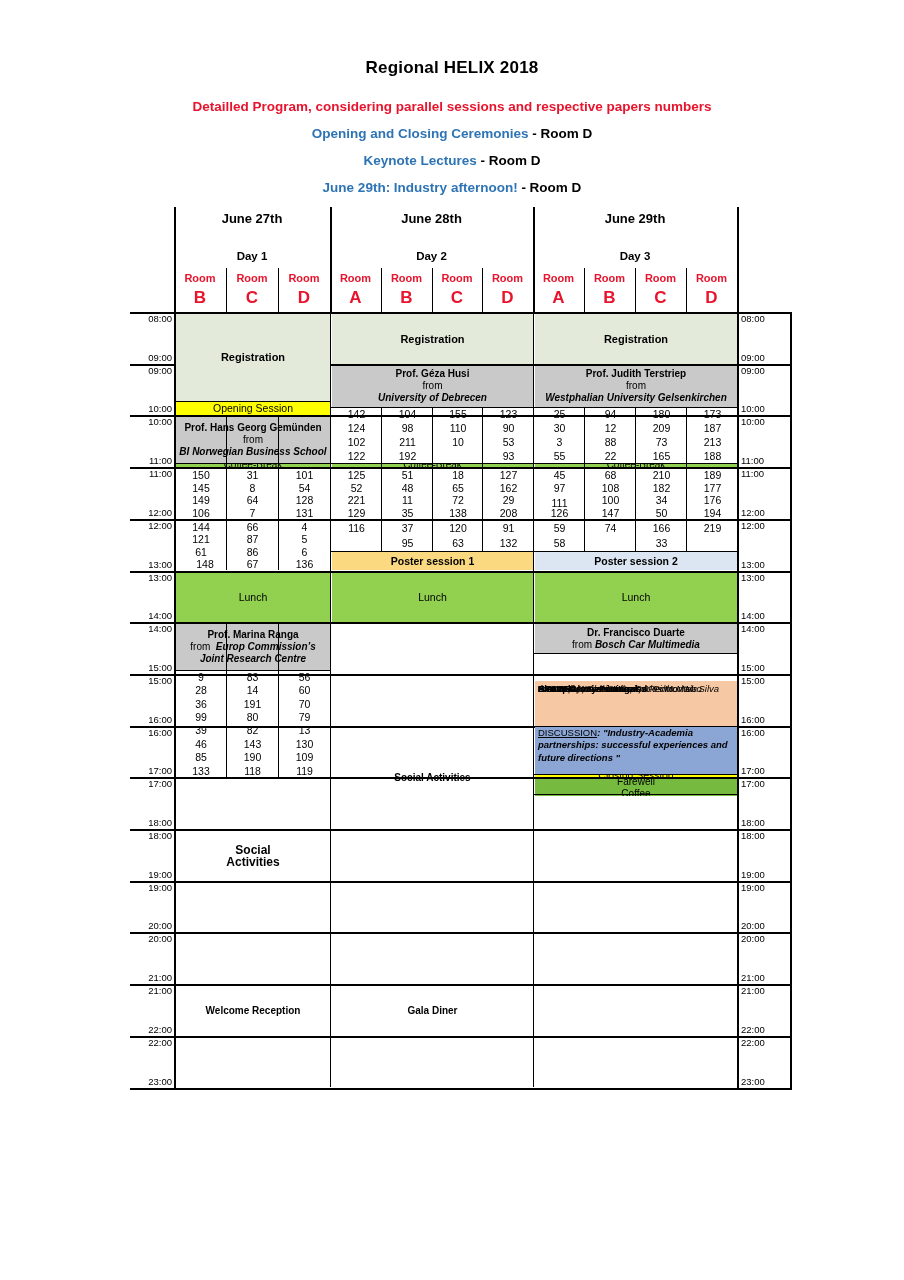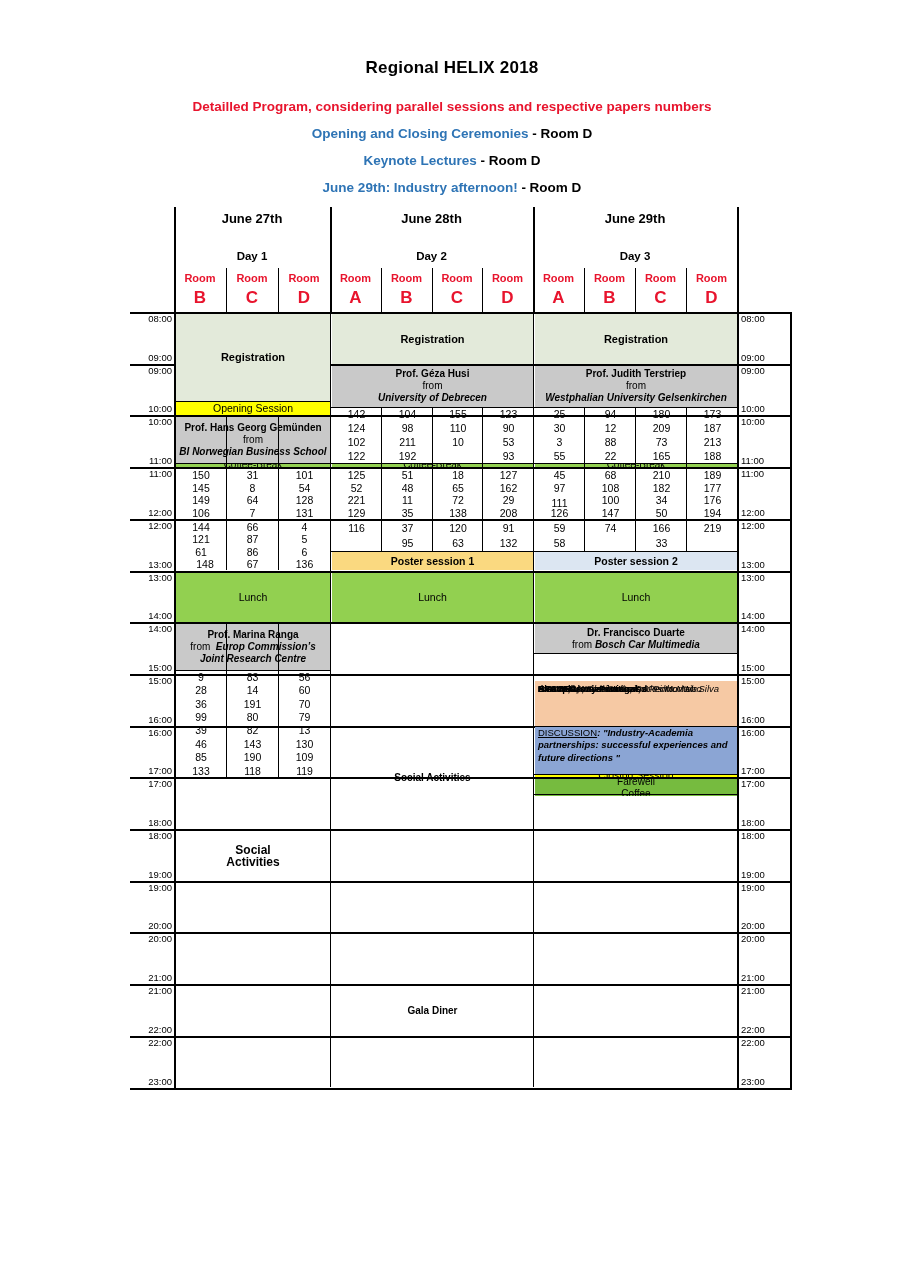--- a/index.html
+++ b/index.html
@@ -253,20 +253,21 @@
     <div class="cell num" style="left: 279px; top: 697.036px; width: 51px; height: 13.3774px;">70</div>
     <div class="cell num" style="left: 279px; top: 710.413px; width: 51px; height: 13.3774px;">79</div>
     <div class="cell num" style="left: 279px; top: 723.79px; width: 51px; height: 13.3774px;">13</div>
     <div class="cell num" style="left: 279px; top: 737.168px; width: 51px; height: 13.3774px;">130</div>
     <div class="cell num" style="left: 279px; top: 750.545px; width: 51px; height: 13.3774px;">109</div>
     <div class="cell num" style="left: 279px; top: 763.923px; width: 51px; height: 13.3774px;">119</div>
     <div class="cell soc" style="left: 176px; top: 779.3px; width: 154px; height: 153.1px;">
       <span>Social</span>
       <span>Activities</span>
     </div>
+    <div class="cell cell b" style="left: 176px; top: 934.4px; width: 154px; height: 153.1px;">Welcome Reception</div>
     <div class="vthin" style="left: 226px; top: 415.4px; width: 1px; height: 155.1px;"></div>
     <div class="vthin" style="left: 278px; top: 415.4px; width: 1px; height: 155.1px;"></div>
     <div class="vthin" style="left: 226px; top: 622.2px; width: 1px; height: 155.1px;"></div>
     <div class="vthin" style="left: 278px; top: 622.2px; width: 1px; height: 155.1px;"></div>
     <div class="vthin" style="left: 330px; top: 312px; width: 1px; height: 620.4px;"></div>
     <div class="vthin" style="left: 330px; top: 932.4px; width: 1px; height: 155.1px;"></div>
     <div class="hthin" style="left: 174px; top: 400.924px; width: 156px; height: 1px;"></div>
     <div class="hthin" style="left: 174px; top: 462.964px; width: 156px; height: 1px;"></div>
     <div class="hthin" style="left: 174px; top: 670.281px; width: 156px; height: 1px;"></div>
     <div class="hthin" style="left: 174px; top: 932.4px; width: 156px; height: 1px;"></div>

